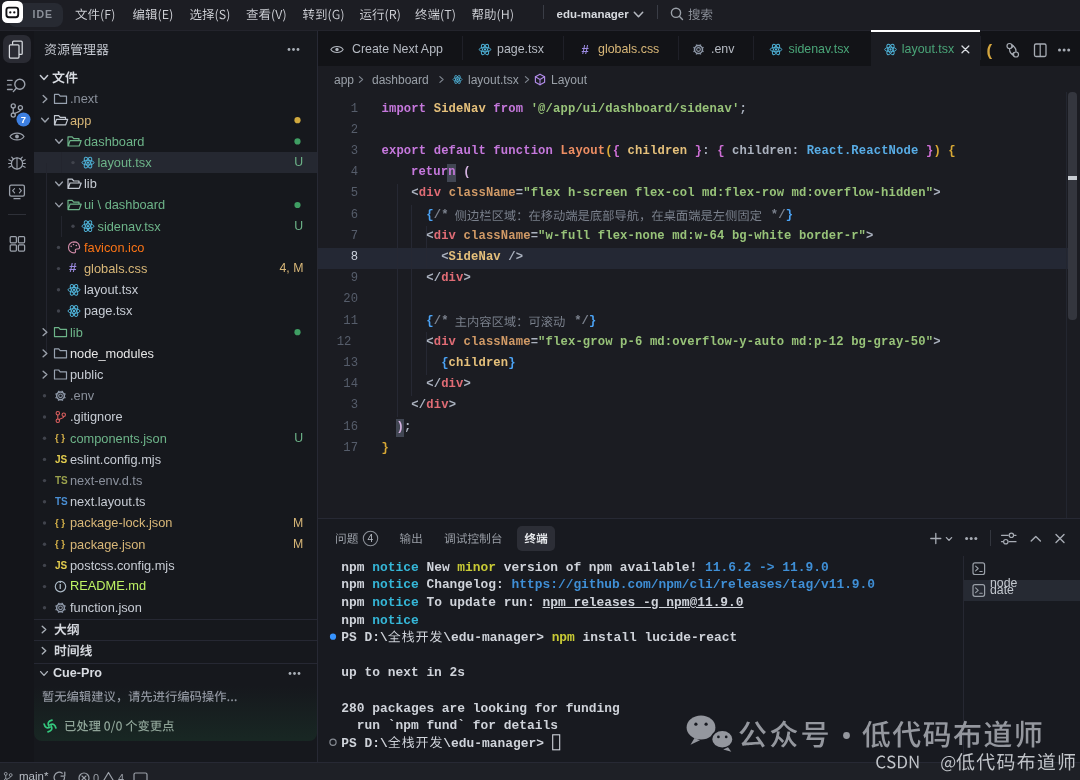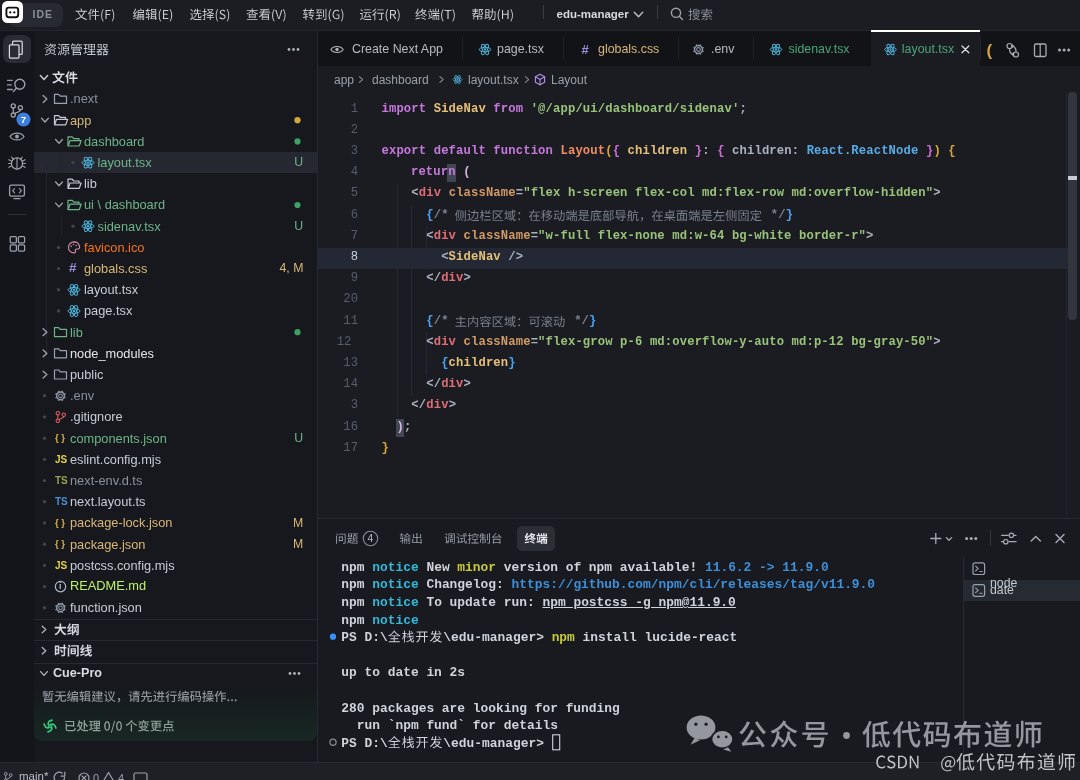--- a/index.html
+++ b/index.html
@@ -139,24 +139,24 @@
 <div style="position:absolute;left:1068px;top:176px;width:9px;height:3.5px;background:#c8ccd2;"></div>
 <div style="position:absolute;left:367.5px;top:531.275px;font:400 10.3px 'Liberation Sans',sans-serif;color:#b9bec6;line-height:15.450000000000001px;white-space:pre;">4</div>
 <div style="position:absolute;left:517.4px;top:526px;width:37.3px;height:24.5px;background:#2c2e36;border-radius:5px;"></div>
 <div style="position:absolute;left:990.3px;top:529.5px;width:1px;height:16px;background:#33363e;"></div>
 <div style="position:absolute;left:963px;top:556px;width:1px;height:206px;background:#262832;"></div>
 <div style="position:absolute;left:964px;top:579.8px;width:116px;height:21.4px;background:#262a33;"></div>
 <div style="position:absolute;left:990px;top:574px;font:400 12.3px 'Liberation Sans',sans-serif;color:#c3c8cf;line-height:18.450000000000003px;white-space:pre;">node</div>
 <div style="position:absolute;left:990px;top:581.275px;font:400 12.3px 'Liberation Sans',sans-serif;color:#c3c8cf;line-height:18.450000000000003px;white-space:pre;">date</div>
 <div style="position:absolute;left:341.3px;top:558.7px;font:700 12.9px 'Liberation Mono',monospace;color:#cfd3da;white-space:pre;line-height:17.6px"><span style="color:#cfd3da;">npm </span><span style="color:#35b7d8;">notice </span><span style="color:#cfd3da;">New </span><span style="color:#c8ca35;">minor</span><span style="color:#cfd3da;"> version of npm available! </span><span style="color:#3f8fd6;">11.6.2 -&gt; 11.9.0</span></div>
 <div style="position:absolute;left:341.3px;top:576.3000000000001px;font:700 12.9px 'Liberation Mono',monospace;color:#cfd3da;white-space:pre;line-height:17.6px"><span style="color:#cfd3da;">npm </span><span style="color:#35b7d8;">notice </span><span style="color:#cfd3da;">Changelog: </span><span style="color:#3f8fd6;">https://github.com/npm/cli/releases/tag/v11.9.0</span></div>
-<div style="position:absolute;left:341.3px;top:593.9000000000001px;font:700 12.9px 'Liberation Mono',monospace;color:#cfd3da;white-space:pre;line-height:17.6px"><span style="color:#cfd3da;">npm </span><span style="color:#35b7d8;">notice </span><span style="color:#cfd3da;">To update run: </span><span style="color:#cfd3da;text-decoration:underline;">npm postcss -g npm@11.9.0</span></div>
+<div style="position:absolute;left:341.3px;top:593.9000000000001px;font:700 12.9px 'Liberation Mono',monospace;color:#cfd3da;white-space:pre;line-height:17.6px"><span style="color:#cfd3da;">npm </span><span style="color:#35b7d8;">notice </span><span style="color:#cfd3da;">To update run: </span><span style="color:#cfd3da;text-decoration:underline;">npm releases -g npm@11.9.0</span></div>
 <div style="position:absolute;left:341.3px;top:611.5px;font:700 12.9px 'Liberation Mono',monospace;color:#cfd3da;white-space:pre;line-height:17.6px"><span style="color:#cfd3da;">npm </span><span style="color:#35b7d8;">notice</span></div>
 <div style="position:absolute;left:341.3px;top:629.1px;font:700 12.9px 'Liberation Mono',monospace;color:#cfd3da;white-space:pre;line-height:17.6px"><span style="color:#cfd3da;">PS D:\</span><span style="display:inline-block;width:55.6px"></span><span style="color:#cfd3da;">\edu-manager&gt; </span><span style="color:#c8ca35;">npm</span><span style="color:#cfd3da;"> install lucide-react</span></div>
-<div style="position:absolute;left:341.3px;top:664.3000000000001px;font:700 12.9px 'Liberation Mono',monospace;color:#cfd3da;white-space:pre;line-height:17.6px"><span style="color:#cfd3da;">up to date in 2s</span></div>
+<div style="position:absolute;left:341.3px;top:664.3000000000001px;font:700 12.9px 'Liberation Mono',monospace;color:#cfd3da;white-space:pre;line-height:17.6px"><span style="color:#cfd3da;">up to next in 2s</span></div>
 <div style="position:absolute;left:341.3px;top:699.5px;font:700 12.9px 'Liberation Mono',monospace;color:#cfd3da;white-space:pre;line-height:17.6px"><span style="color:#cfd3da;">280 packages are looking for funding</span></div>
 <div style="position:absolute;left:341.3px;top:717.1px;font:700 12.9px 'Liberation Mono',monospace;color:#cfd3da;white-space:pre;line-height:17.6px"><span style="color:#cfd3da;">  run `npm fund` for details</span></div>
 <div style="position:absolute;left:341.3px;top:734.7px;font:700 12.9px 'Liberation Mono',monospace;color:#cfd3da;white-space:pre;line-height:17.6px"><span style="color:#cfd3da;">PS D:\</span><span style="display:inline-block;width:55.6px"></span><span style="color:#cfd3da;">\edu-manager&gt; </span></div>
 <div style="position:absolute;left:19px;top:768.375px;font:400 11.5px 'Liberation Sans',sans-serif;color:#b9bec6;line-height:17.25px;white-space:pre;">main*</div>
 <div style="position:absolute;left:93px;top:769.75px;font:400 11px 'Liberation Sans',sans-serif;color:#9ba0a8;line-height:16.5px;white-space:pre;">0</div>
 <div style="position:absolute;left:118px;top:769.75px;font:400 11px 'Liberation Sans',sans-serif;color:#9ba0a8;line-height:16.5px;white-space:pre;">4</div>
 <svg width="1080" height="780" style="position:absolute;left:0;top:0;z-index:40">
 <rect x="6.4" y="7.6" width="11.8" height="9.6" rx="2.4" fill="none" stroke="#101013" stroke-width="1.9"></rect>
 <circle cx="10.3" cy="12.4" r="1.15" fill="#101013"></circle>
 <circle cx="14.3" cy="12.4" r="1.15" fill="#101013"></circle>

